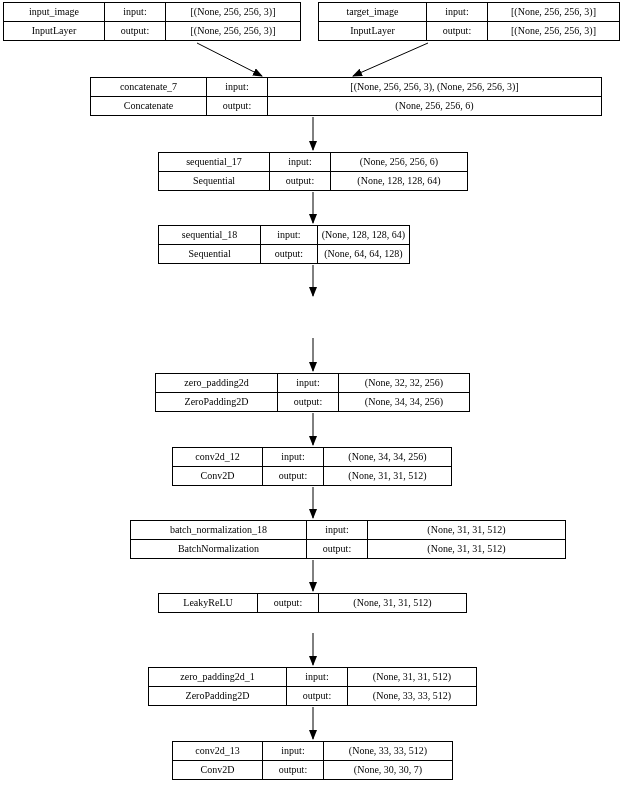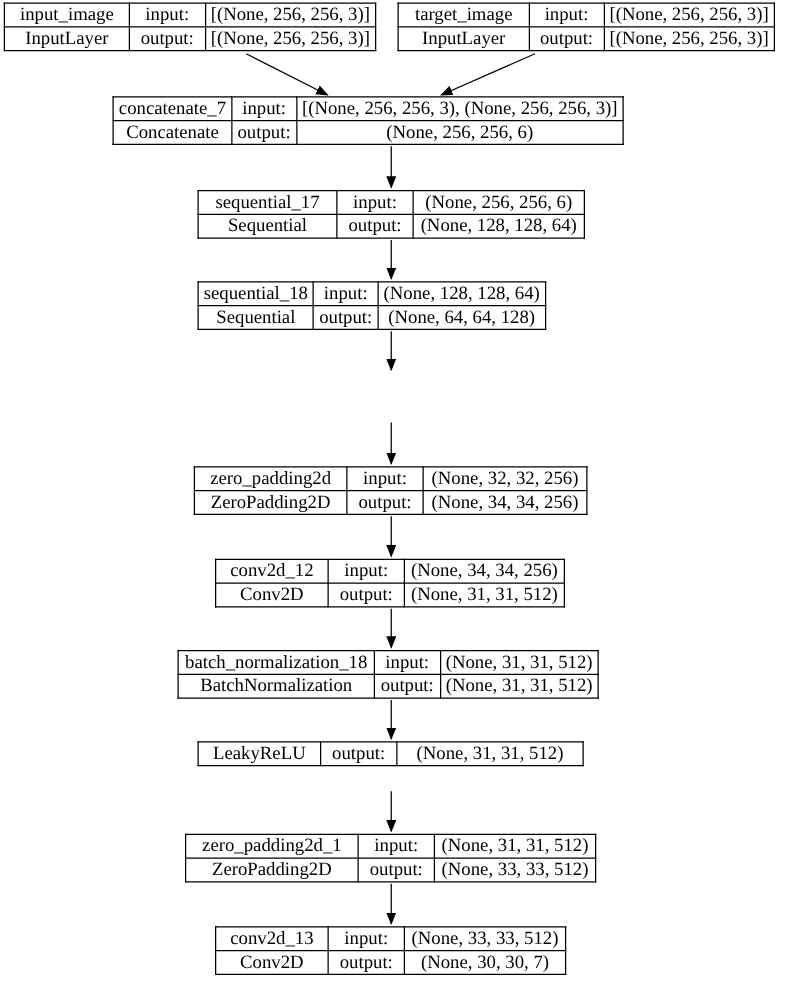--- a/index.html
+++ b/index.html
@@ -6,21 +6,21 @@
     margin: 0;
     padding: 0;
     background: #ffffff;
   }
   #canvas {
     position: relative;
     width: 629px;
     height: 787px;
     background: #ffffff;
     font-family: "Liberation Serif", "DejaVu Serif", serif;
-    font-size: 15px;
+    font-size: 10px;
     color: #000000;
     overflow: hidden;
   }
   #edges {
     position: absolute;
     left: 0;
     top: 0;
     width: 629px;
     height: 787px;
   }
@@ -90,21 +90,21 @@
       <td>[(None, 256, 256, 3)]</td>
     </tr>
     <tr>
       <td>InputLayer</td>
       <td class="c-lab">output:</td>
       <td>[(None, 256, 256, 3)]</td>
     </tr>
   </tbody>
     </table>
 
-  <table class="node" style="left:90px;top:77px;width:409px">
+  <table class="node" style="left:90px;top:77px;width:512px">
     <tbody>
         <tr>
       <td style="width:107px">concatenate_7</td>
       <td class="c-lab">input:</td>
       <td>[(None, 256, 256, 3), (None, 256, 256, 3)]</td>
     </tr>
     <tr>
       <td>Concatenate</td>
       <td class="c-lab">output:</td>
       <td>(None, 256, 256, 6)</td>
@@ -166,21 +166,21 @@
       <td>(None, 34, 34, 256)</td>
     </tr>
     <tr>
       <td>Conv2D</td>
       <td class="c-lab">output:</td>
       <td>(None, 31, 31, 512)</td>
     </tr>
   </tbody>
     </table>
 
-  <table class="node" style="left:142px;top:520px;width:337px">
+  <table class="node" style="left:130px;top:520px;width:436px">
     <tbody>
         <tr>
       <td style="width:167px">batch_normalization_18</td>
       <td class="c-lab">input:</td>
       <td>(None, 31, 31, 512)</td>
     </tr>
     <tr>
       <td>BatchNormalization</td>
       <td class="c-lab">output:</td>
       <td>(None, 31, 31, 512)</td>

